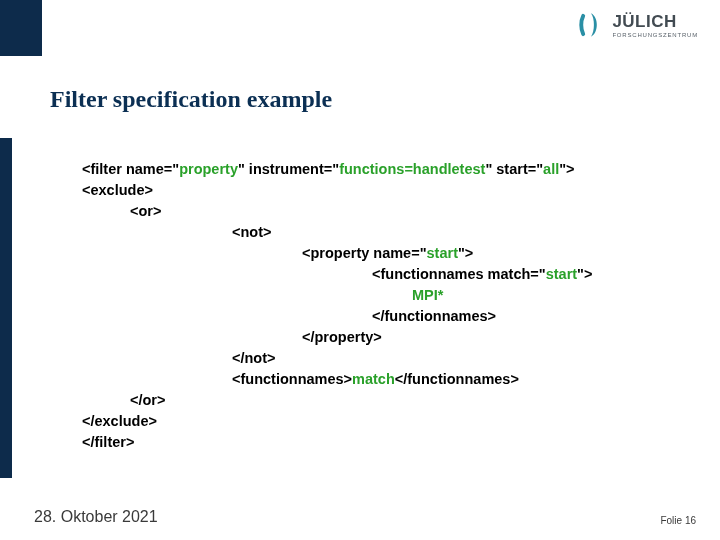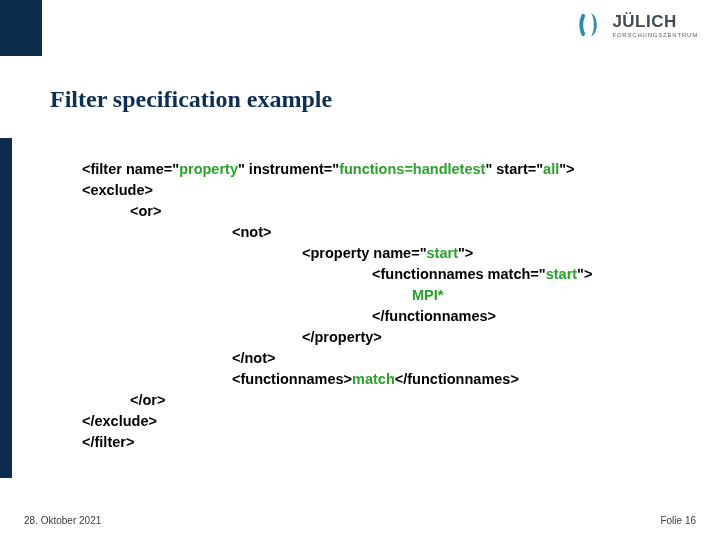--- a/index.html
+++ b/index.html
@@ -78,23 +78,23 @@
     font-family: Arial, Helvetica, sans-serif;
     font-size: 14.5px;
     font-weight: 700;
     color: #000000;
     line-height: 1.45;
     white-space: pre;
   }
   .code .hl { color: #2aa12a; }
   .footer-date {
     position: absolute;
-    left: 24px;
+    left: 34px;
     bottom: 14px;
-    font-size: 10px;
+    font-size: 16px;
     color: #3a3a3a;
   }
   .footer-page {
     position: absolute;
     right: 24px;
     bottom: 14px;
     font-size: 10px;
     color: #3a3a3a;
     text-align: right;
   }

